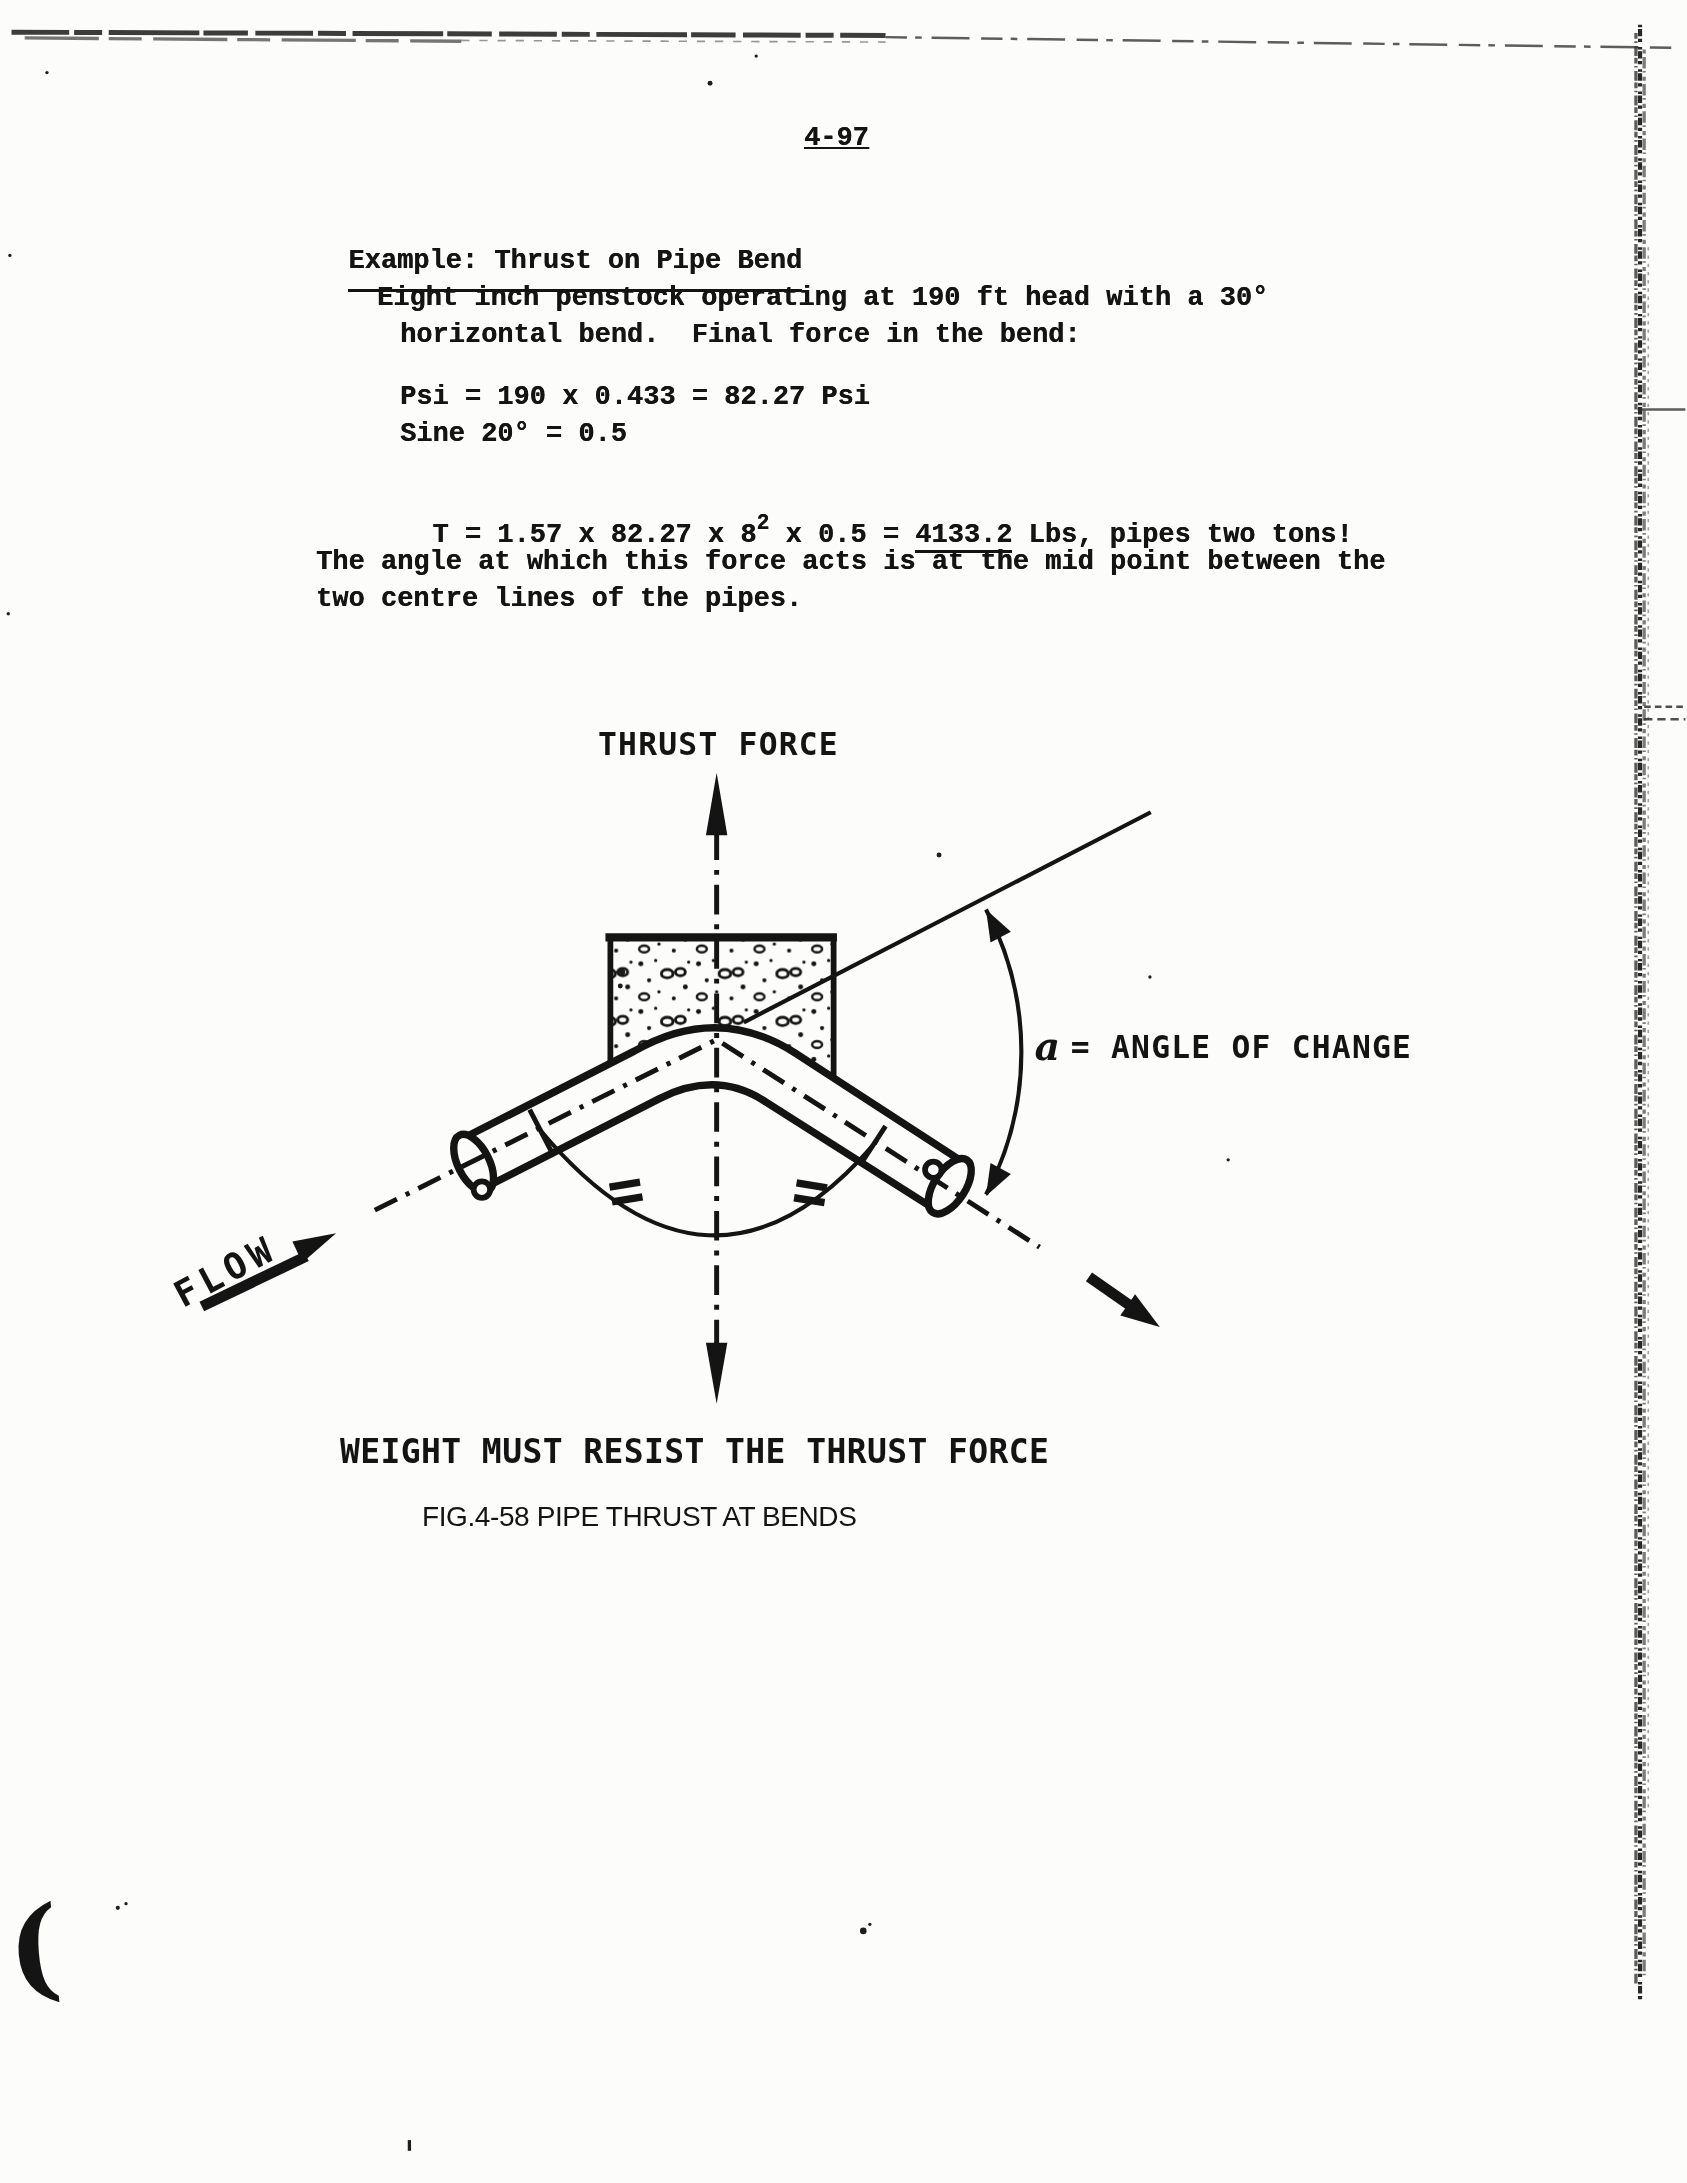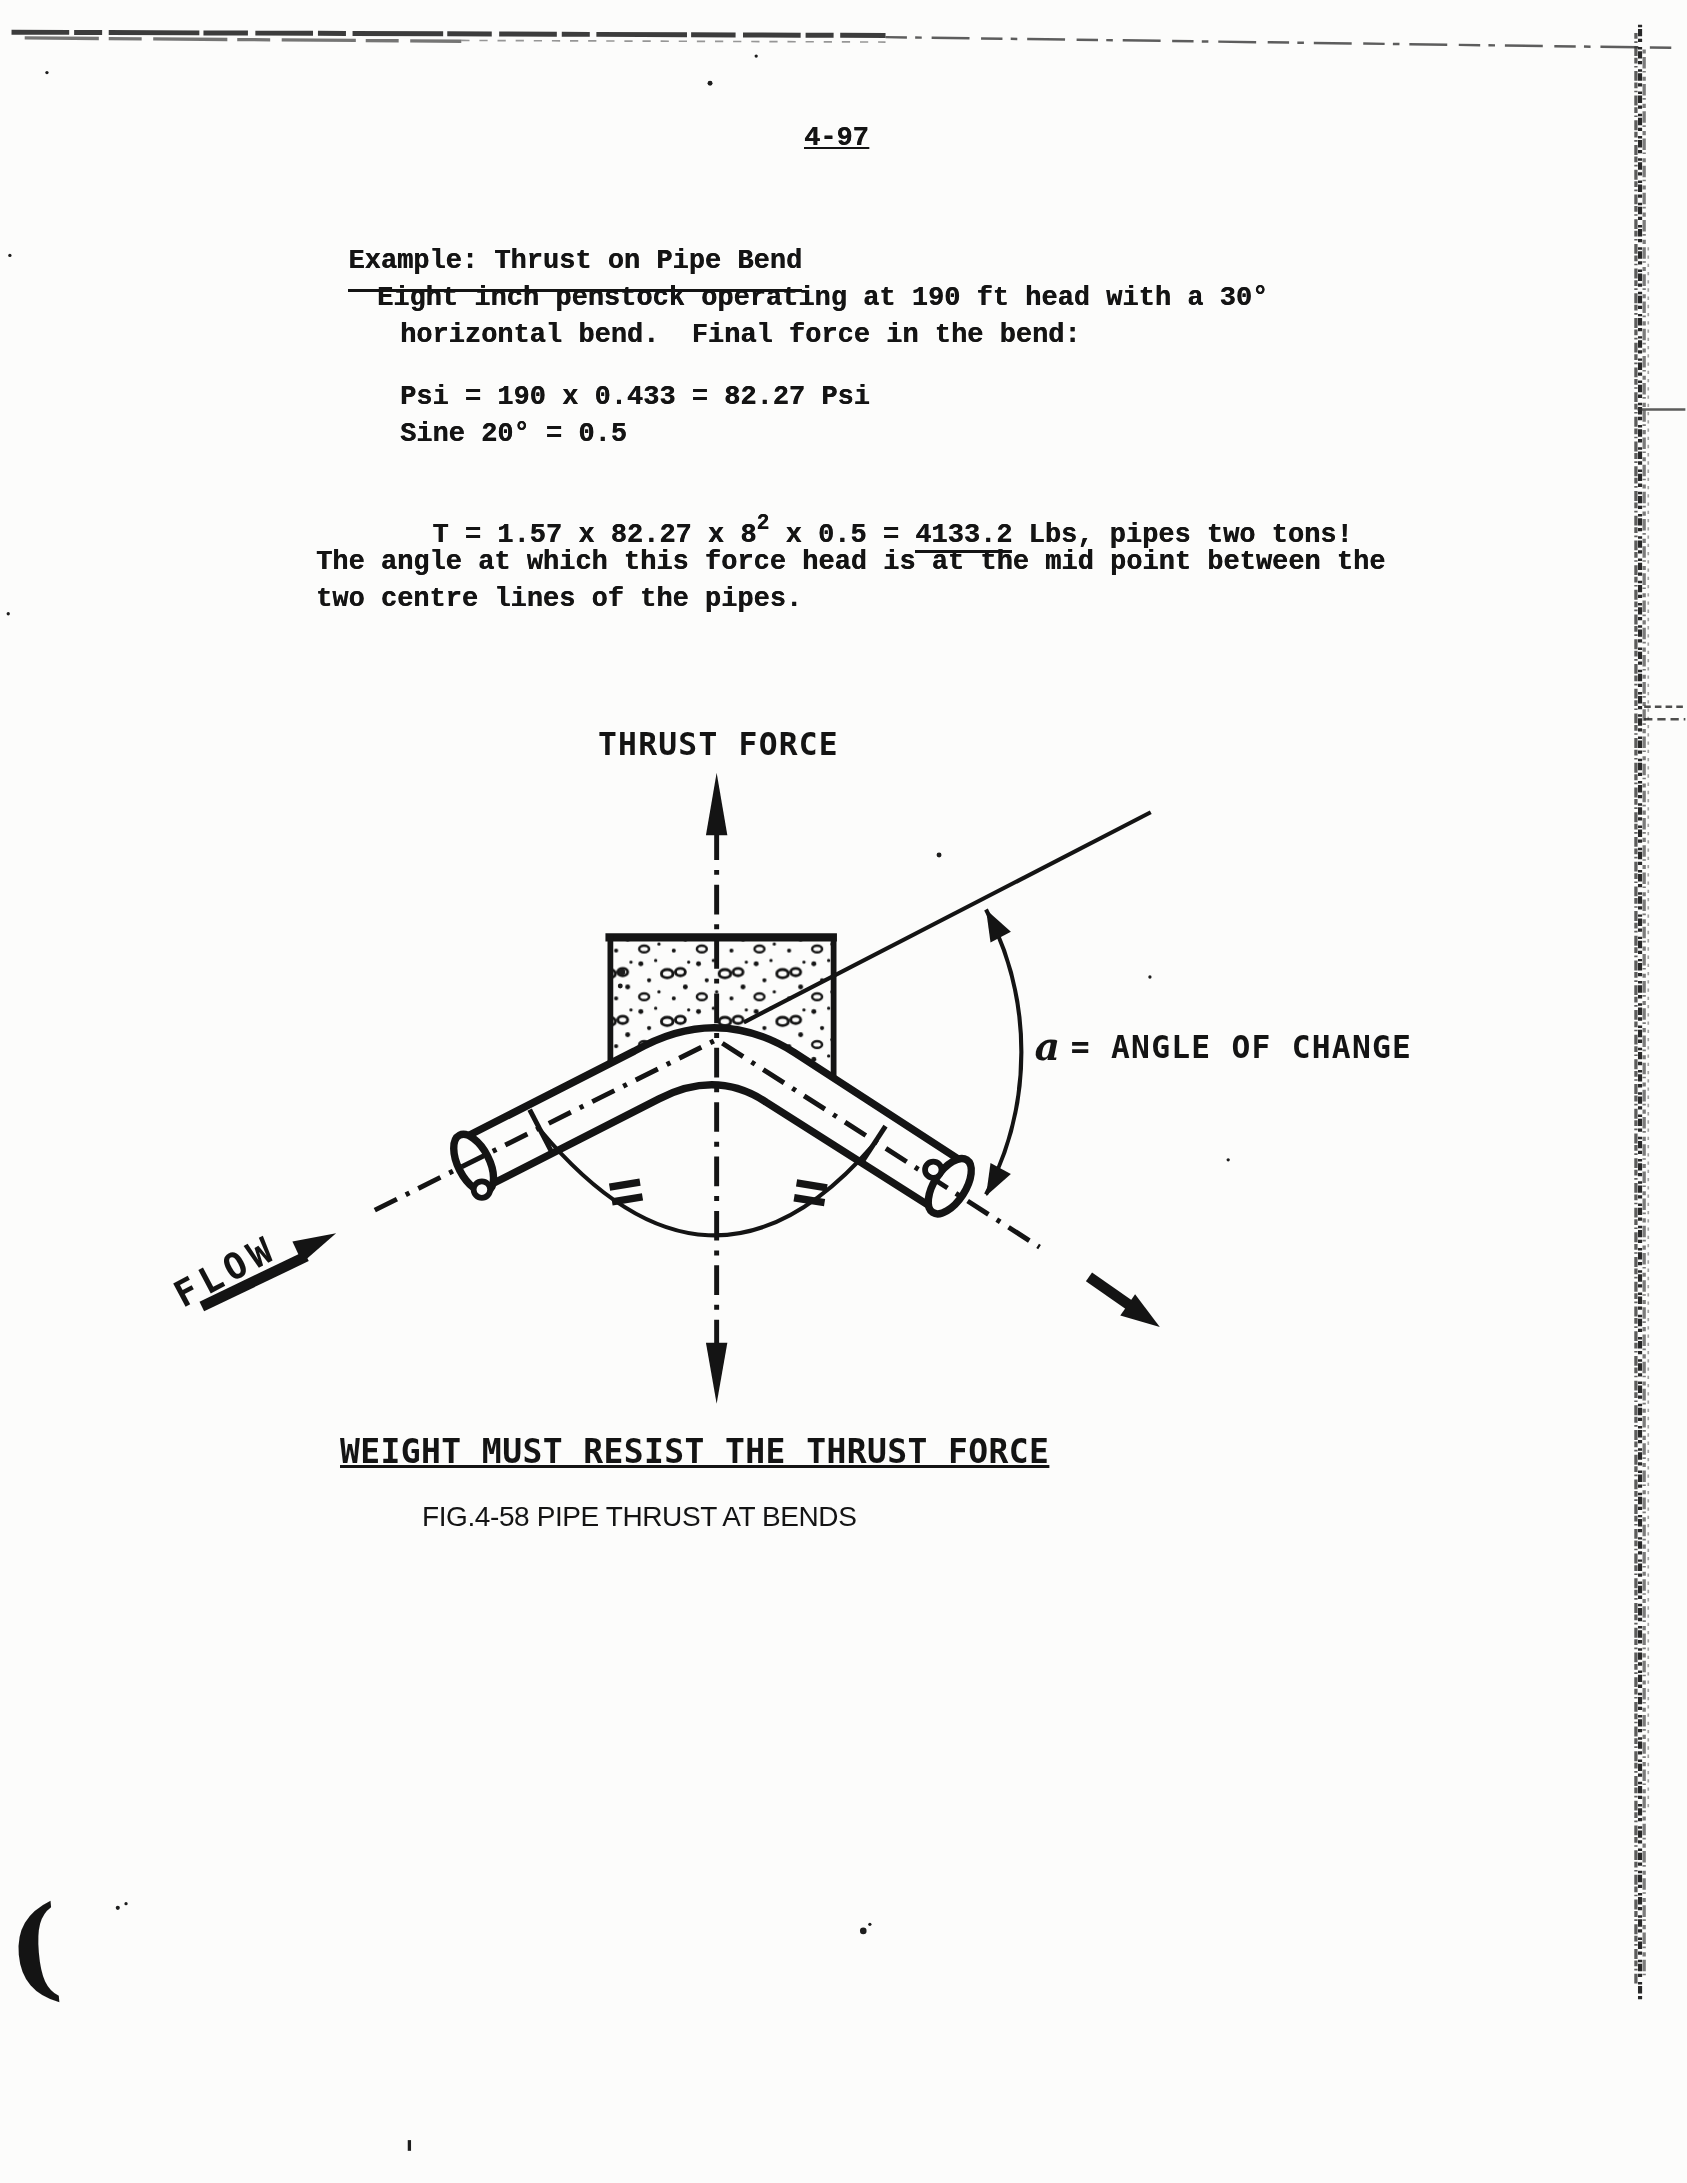--- a/index.html
+++ b/index.html
@@ -157,18 +157,18 @@
 <div class="mono" style="left:377px; top:280px;">Eight inch penstock operating at 190 ft head with a 30°</div>
 <div class="mono" style="left:400px; top:317px;">horizontal bend.  Final force in the bend:</div>
 
 <div class="mono" style="left:400px; top:379px;">Psi = 190 x 0.433 = 82.27 Psi</div>
 <div class="mono" style="left:400px; top:416px;">Sine 20° = 0.5</div>
 
 <div class="mono" style="left:400px; top:480px;">
   <span>T = 1.57 x 82.27 x 8</span><span class="sup">2</span><span> x 0.5 = </span><span class="uline">4133.2</span><span> Lbs, pipes two tons!</span>
 </div>
 
-<div class="mono" style="left:316px; top:544px;">The angle at which this force head is at the mid point between the</div>
+<div class="mono" style="left:316px; top:544px;">The angle at which this force acts is at the mid point between the</div>
 <div class="mono" style="left:316px; top:581px;">two centre lines of the pipes.</div>
 
-<div class="handcap" style="left:340px; top:1432px;text-decoration:underline;">WEIGHT MUST RESIST THE THRUST FORCE</div>
+<div class="handcap" style="left:340px; top:1432px;">WEIGHT MUST RESIST THE THRUST FORCE</div>
 <div class="figcap" style="left:422px; top:1501px;">FIG.4-58 PIPE THRUST AT BENDS</div>
 
 
 </body></html>

